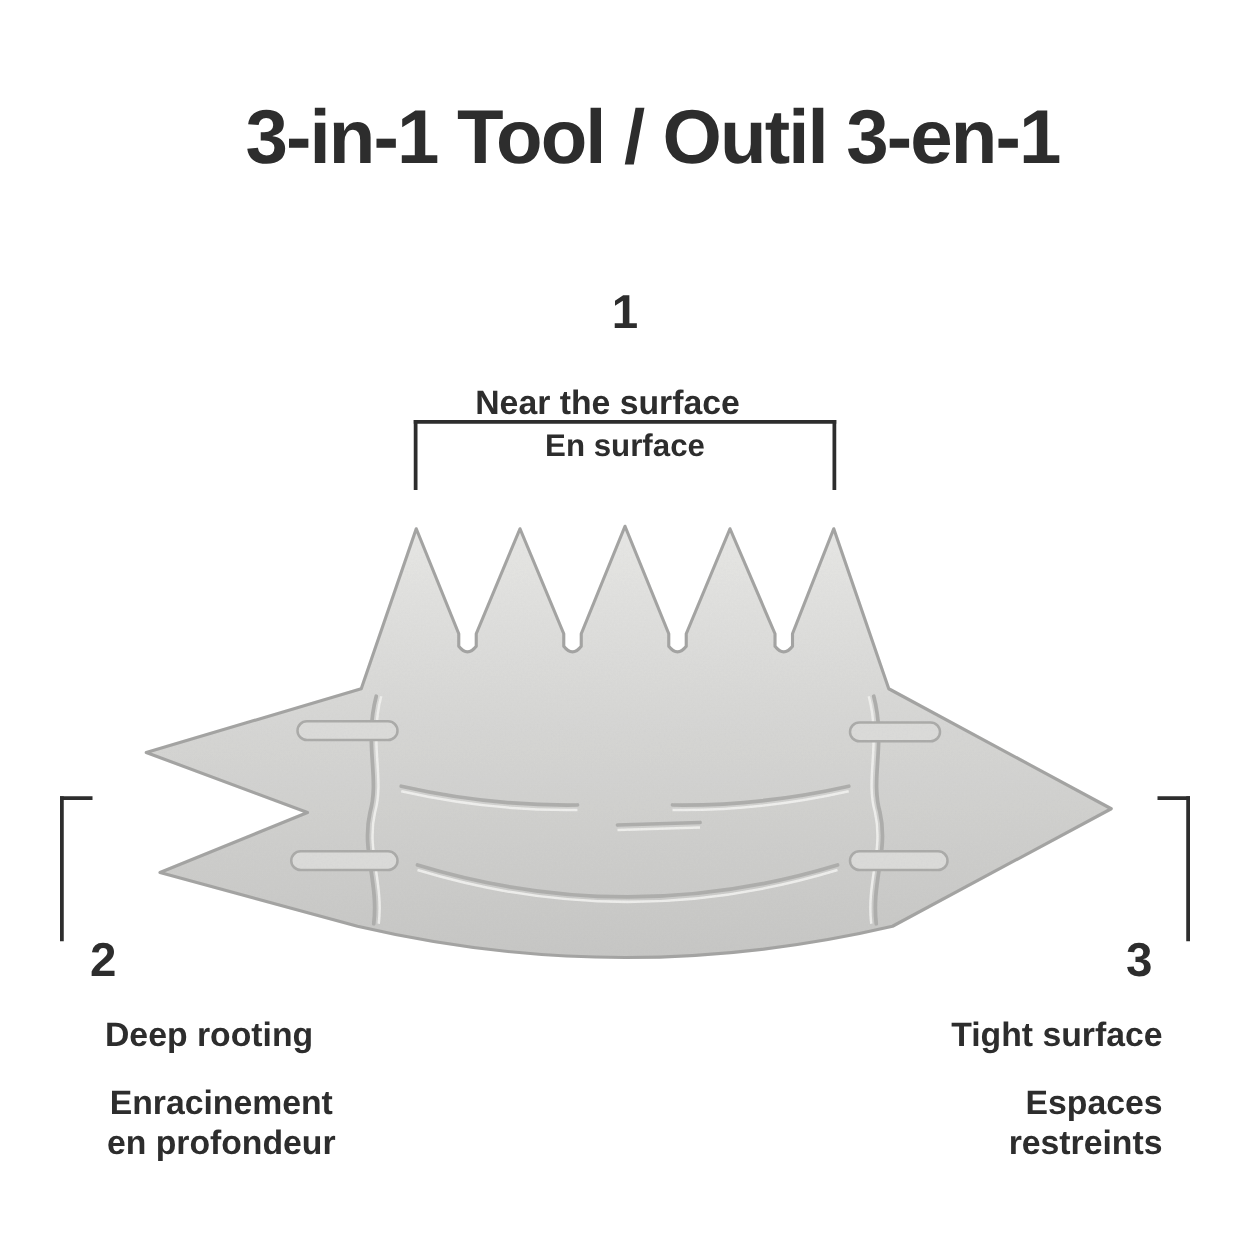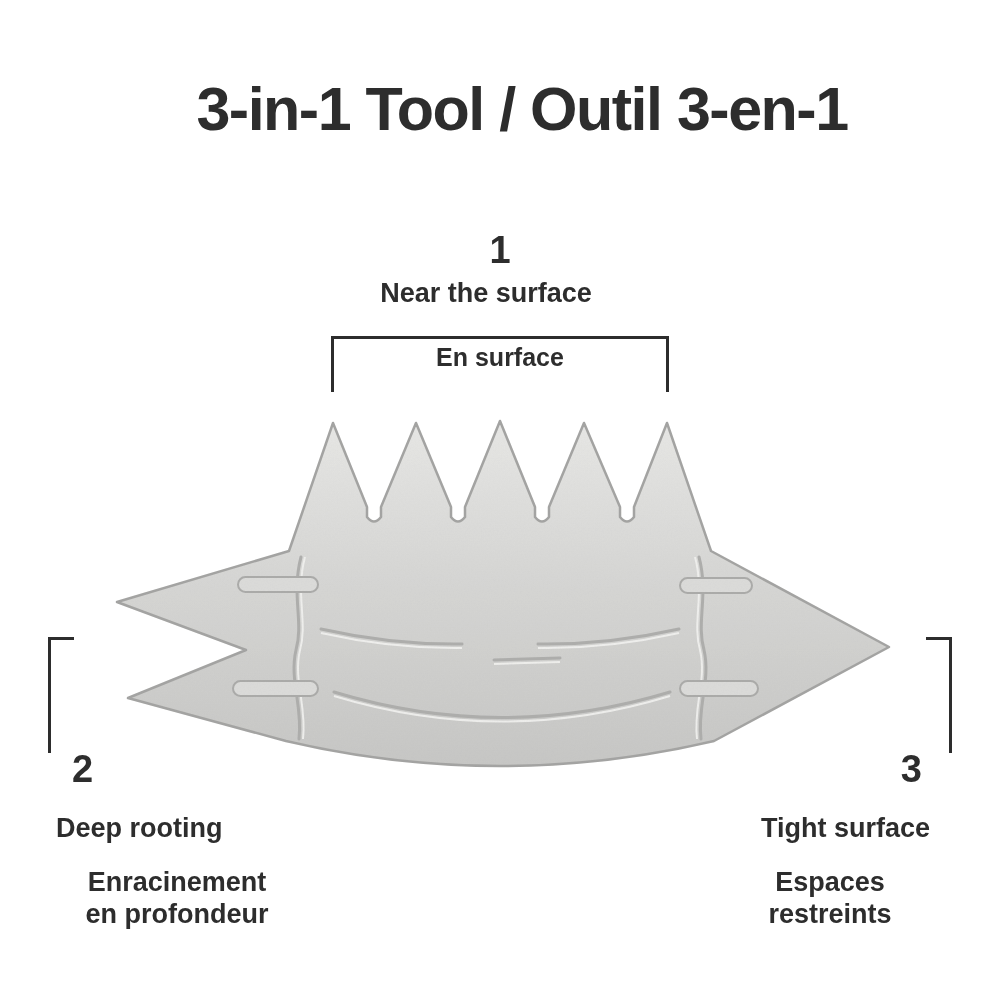--- a/index.html
+++ b/index.html
@@ -7,31 +7,31 @@
     width:1000px;height:1000px;background:#ffffff;
     font-family:"Liberation Sans",sans-serif;color:#2d2d2d;
     position:relative;overflow:hidden;
   }
   .abs{position:absolute;}
   .ttl{top:74px;left:0;width:1000px;text-align:center;font-size:61px;font-weight:700;letter-spacing:-1.5px;margin-left:22px;}
   .num{font-size:38px;font-weight:700;}
   .lbl{font-size:27px;font-weight:700;}
   .sub{font-size:25px;font-weight:700;}
   #c1-num{top:229px;left:0;width:1000px;text-align:center;}
-  #c1-en{top:278px;left:0;width:972px;text-align:center;}
+  #c1-en{top:307px;left:0;width:972px;text-align:center;}
   #bracket1{top:336px;left:331px;width:332px;height:53px;border:3px solid #2d2d2d;border-bottom:none;}
   #c1-fr{top:343px;left:331px;width:338px;text-align:center;}
   #bracket2{top:637px;left:48px;width:23px;height:113px;border-top:3px solid #2d2d2d;border-left:3px solid #2d2d2d;}
   #c2-num{top:748px;left:72px;}
-  #c2-en{top:813px;left:56px;}
+  #c2-en{top:813px;left:84px;}
   #c2-fr{top:866px;left:72px;width:210px;line-height:1.2;text-align:center;}
   #bracket3{top:637px;left:926px;width:23px;height:113px;border-top:3px solid #2d2d2d;border-right:3px solid #2d2d2d;}
   #c3-num{top:748px;right:78px;text-align:right;}
   #c3-en{top:813px;right:70px;text-align:right;}
-  #c3-fr{top:866px;right:70px;width:200px;text-align:center;line-height:1.2;}
+  #c3-fr{top:866px;right:70px;width:200px;text-align:right;line-height:1.2;}
   #tool-svg{top:0;left:0;}
 </style>
 </head>
 <body>
 
 <div class="abs ttl">3-in-1 Tool / Outil 3-en-1</div>
 
 <svg id="tool-svg" class="abs" width="1000" height="1000" viewBox="0 0 1000 1000" aria-hidden="true">
   <defs>
     <linearGradient id="metal" x1="0" y1="0" x2="0" y2="1">

